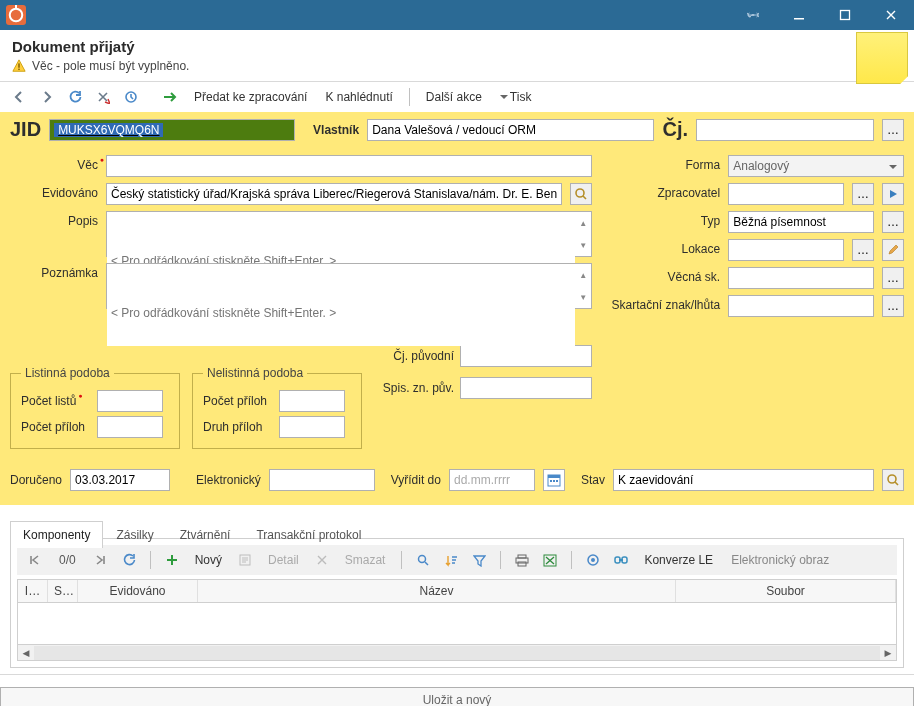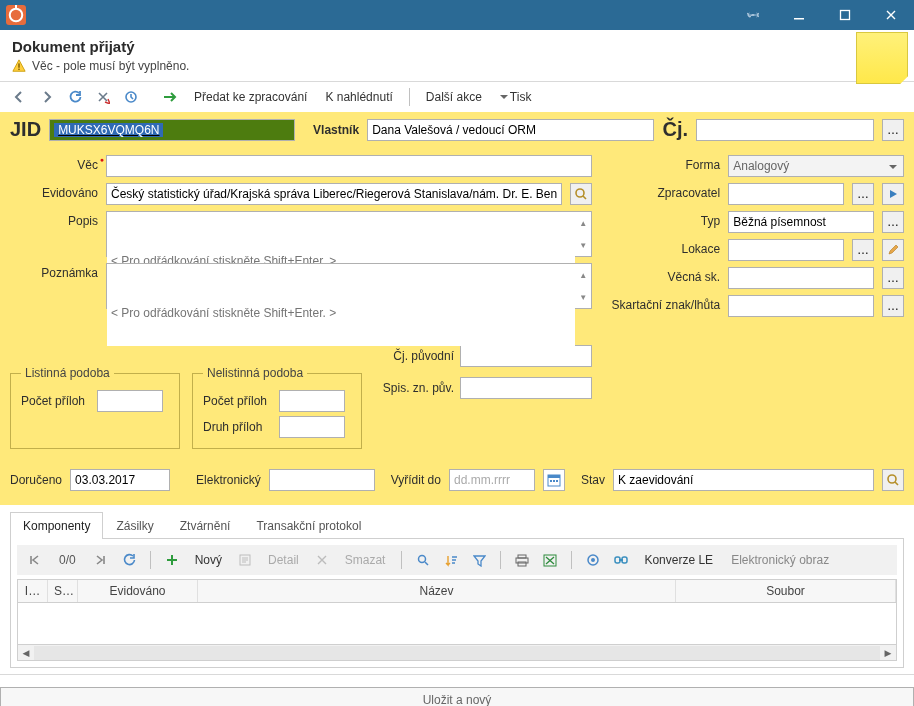--- a/index.html
+++ b/index.html
@@ -65,21 +65,21 @@
 
 
 .meta-bar { background: #ffe97a; padding: 8px 10px 14px 10px; display: flex; align-items: center; gap: 8px; border-top: none; }
 .meta-bar .lbl { width: auto; }
 .meta-bar .fld { }
 .cal-btn { width: 22px; height: 22px; border: 1px solid #b0b0b0; background: #fff; display: flex; align-items: center; justify-content: center; cursor: pointer; }
 
 
 .tab-wrap { padding: 6px 10px 0 10px; }
 .tab-bar { display: flex; gap: 0; border-bottom: 1px solid #cfcfcf; }
-.tab { padding: 6px 12px; border: 1px solid transparent; border-bottom: none; color: #555; cursor: pointer; position: relative; top: 1px; }
+.tab { padding: 6px 12px; border: 1px solid transparent; border-bottom: none; color: #555; cursor: pointer; position: relative; top: 10px; }
 .tab.active { background: #fff; border-color: #cfcfcf; color: #222; }
 
 .tab-body { border: 1px solid #cfcfcf; border-top: none; padding: 6px; background: #fff; }
 
 
 .inner-tb { background: #f1f1f1; display: flex; align-items: center; gap: 6px; padding: 4px 6px; }
 .inner-tb .tb-btn { background: transparent; }
 .inner-tb .count { color: #555; padding: 0 8px; }
 
 
@@ -257,20 +257,26 @@
               <div>▲</div>
               <div>▼</div>
             </div>
         </div>
       </div>
 
       <div class="fs-row">
         <fieldset style="width:170px">
           <legend>Listinná podoba</legend>
           <div class="fs-inner-row">
+            <span class="lbl"><span class="required-marker">Počet listů</span></span>
+            <div class="fld">
+                <input value="" style="">
+              </div>
+          </div>
+          <div class="fs-inner-row">
             <span class="lbl">Počet příloh</span>
             <div class="fld">
                 <input value="" style="">
               </div>
           </div>
         </fieldset>
         <fieldset style="width:170px">
           <legend>Nelistinná podoba</legend>
           <div class="fs-inner-row">
             <span class="lbl">Počet příloh</span>

